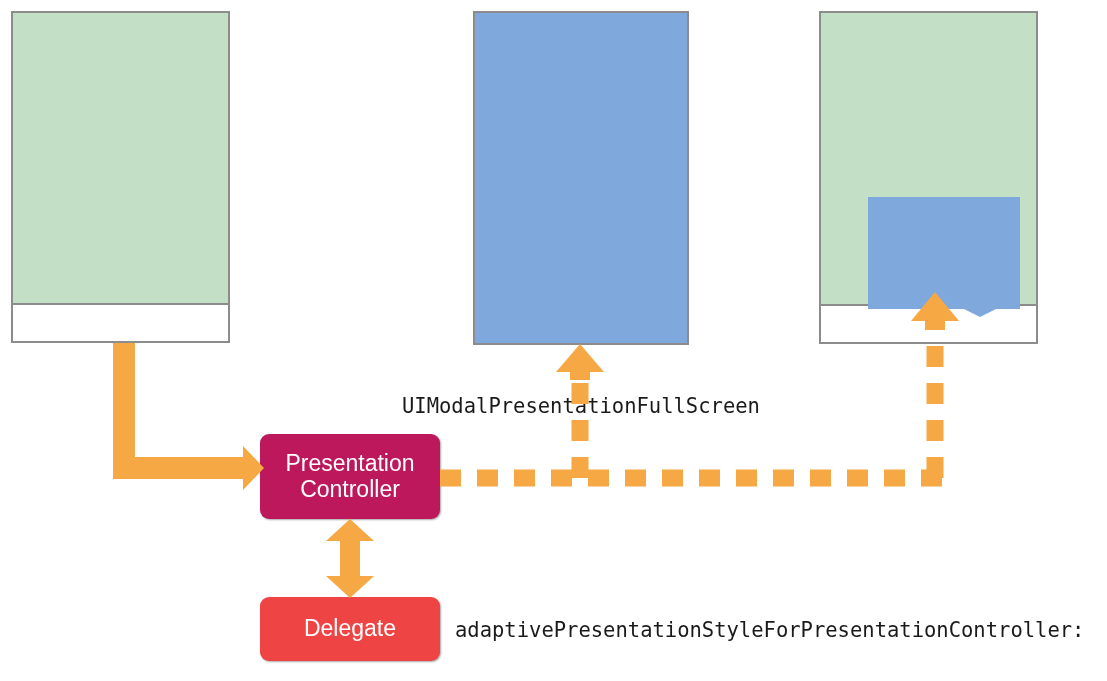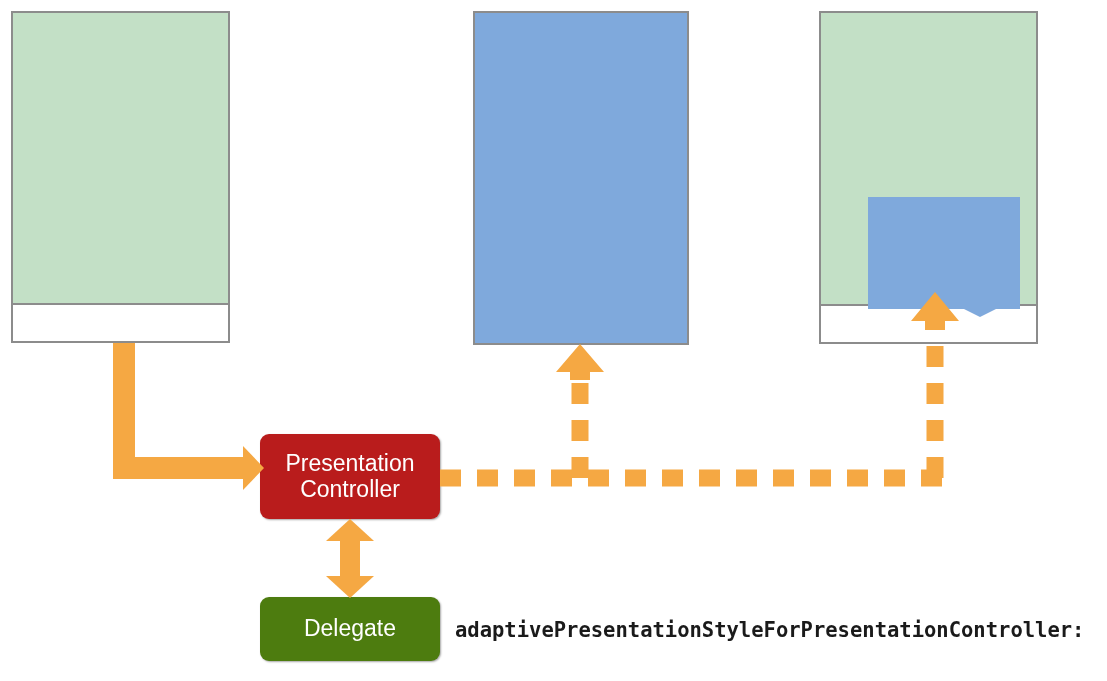--- a/index.html
+++ b/index.html
@@ -96,44 +96,44 @@
     text-align: center;
     color: #ffffff;
     line-height: 1.12;
     box-shadow: 1px 1px 2px rgba(0,0,0,0.35);
   }
   #node-presentation-controller {
     left: 260px;
     top: 434px;
     width: 180px;
     height: 85px;
-    background: #b91c1c;
+    background: #be185d;
     font-size: 23px;
   }
   #node-delegate {
     left: 260px;
     top: 597px;
     width: 180px;
     height: 64px;
-    background: #4d7c0f;
+    background: #ef4444;
     font-size: 23px;
   }
 
   
   .mono-label {
     position: absolute;
     font-family: "DejaVu Sans Mono", "Liberation Mono", monospace;
     font-size: 20.5px;
     color: #1a1a1a;
     white-space: nowrap;
     letter-spacing: 0px;
   }
   #label-fullscreen { left: 402px; top: 394px; }
   #label-none       { left: 800px; top: 394px; }
-  #label-delegate-method { left: 455px; top: 618px; font-weight: bold; }
+  #label-delegate-method { left: 455px; top: 618px; }
 
   
   #arrows {
     position: absolute;
     left: 0;
     top: 0;
     width: 1107px;
     height: 681px;
     pointer-events: none;
   }
@@ -166,20 +166,21 @@
     <span>
       <span>Presentation</span><br>
       <span>Controller</span>
     </span>
   </div>
 
   <div class="node" id="node-delegate">
     <span>Delegate</span>
   </div>
 
+  <div class="mono-label" id="label-fullscreen">UIModalPresentationFullScreen</div>
 
 
   <div class="mono-label" id="label-delegate-method">adaptivePresentationStyleForPresentationController:</div>
 
   <svg id="arrows" viewBox="0 0 1107 681" xmlns="http://www.w3.org/2000/svg">
 
     <g>
 
       <rect x="113" y="343" width="22" height="136" fill="#f5a843"></rect>
 

